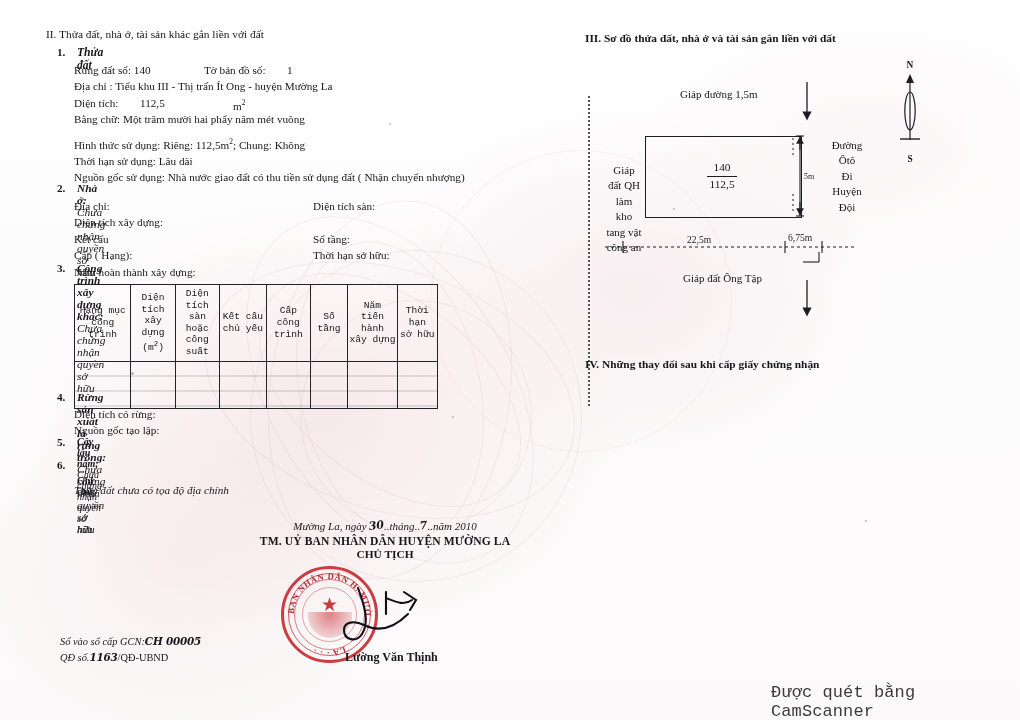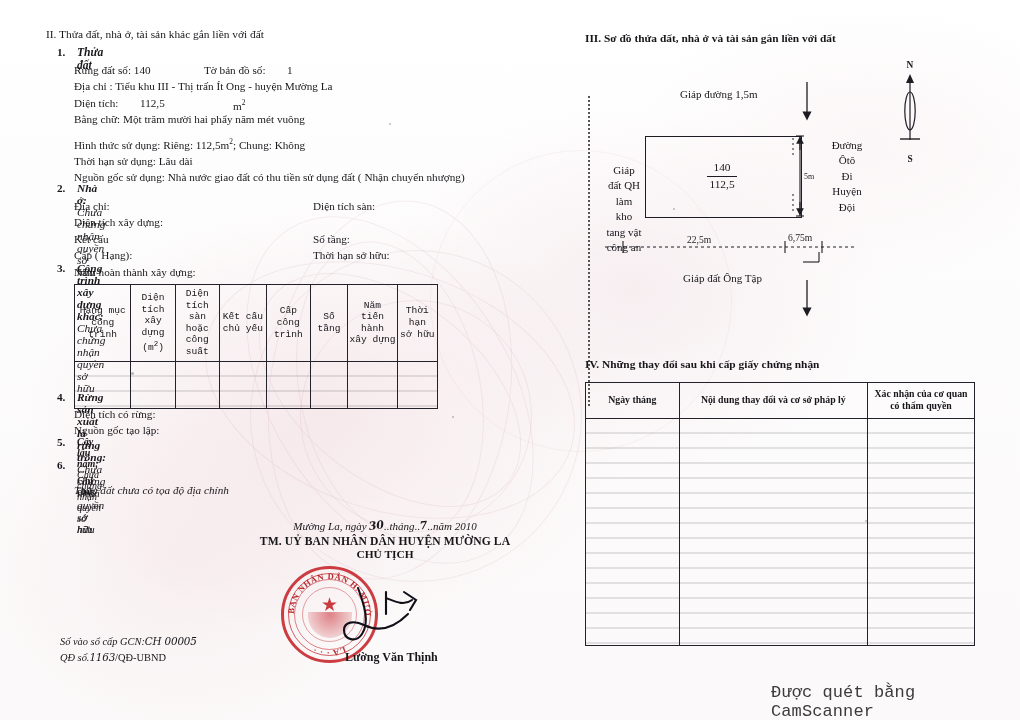--- a/index.html
+++ b/index.html
@@ -100,21 +100,21 @@
               color:rgba(193,26,33,.85);font-size:19px;line-height:19px;}
   #seal .emblem{position:absolute;left:50%;top:46px;transform:translateX(-50%);
               width:44px;height:26px;border-radius:0 0 22px 22px;
               background:radial-gradient(ellipse at 50% 10%, rgba(198,36,42,.55) 0%, rgba(198,36,42,.18) 70%, rgba(198,36,42,0) 100%);}
   #sealtext{position:absolute;left:0;top:0;width:97px;height:97px;}
   #sealtext text{fill:rgba(178,24,30,.92);font-family:"Liberation Serif",serif;font-size:8.6px;font-weight:bold;letter-spacing:.6px;}
   
   #ink{position:absolute;left:300px;top:570px;width:130px;height:90px;pointer-events:none;}
 
   #gcn{position:absolute;left:60px;top:634px;font-size:10.4px;line-height:14.6px;font-style:italic;}
-  #gcn .hw{font-family:"DejaVu Serif",serif;font-weight:normal;font-style:italic;letter-spacing:-.2px;}
+  #gcn .hw{font-family:"DejaVu Serif",serif;font-weight:bold;font-style:italic;letter-spacing:-.2px;}
   #gcn .up{font-style:normal;font-family:"Liberation Serif",serif;}
 
   
   #sec3-title{position:absolute;left:10px;top:32px;font-weight:bold;font-size:11.4px;}
   #lbl-top{position:absolute;left:105px;top:88px;font-size:11px;}
   #lbl-left{position:absolute;left:22px;top:140px;width:54px;text-align:center;font-size:11px;line-height:15.4px;margin-top:23px;}
   #lbl-right{position:absolute;left:243px;top:138px;width:58px;text-align:center;font-size:11px;line-height:15.4px;}
   #lbl-bottom{position:absolute;left:108px;top:272px;font-size:11px;}
 
   #parcel{position:absolute;left:70px;top:136px;width:155px;height:80px;border:1.6px solid #1d1c22;background:transparent;}
@@ -410,33 +410,16 @@
         <line x1="10" y1="69" x2="30" y2="69" stroke="#1d1c22" stroke-width="1.4"></line>
       </svg>
       <div class="lab">S</div>
     </div>
 
     <div id="sec4-title">
       <span>IV.</span>
       <span>Những thay đổi sau khi cấp giấy chứng nhận</span>
     </div>
 
-    <table class="grid" id="tbl4">
-      <thead>
-        <tr>
-          <th style="width:92px">Ngày tháng</th>
-          <th style="width:192px">Nội dung thay đổi và cơ sở pháp lý</th>
-          <th style="width:106px;white-space:pre-line">Xác nhận của cơ quan
-có thẩm quyền</th>
-        </tr>
-      </thead>
-      <tbody>
-        <tr>
-          <td class="ruled"></td>
-          <td class="ruled"></td>
-          <td class="ruled"></td>
-        </tr>
-      </tbody>
-    </table>
   </div>
 
   <div id="cam">Được quét bằng CamScanner</div>
 </div>
 
 </body></html>

